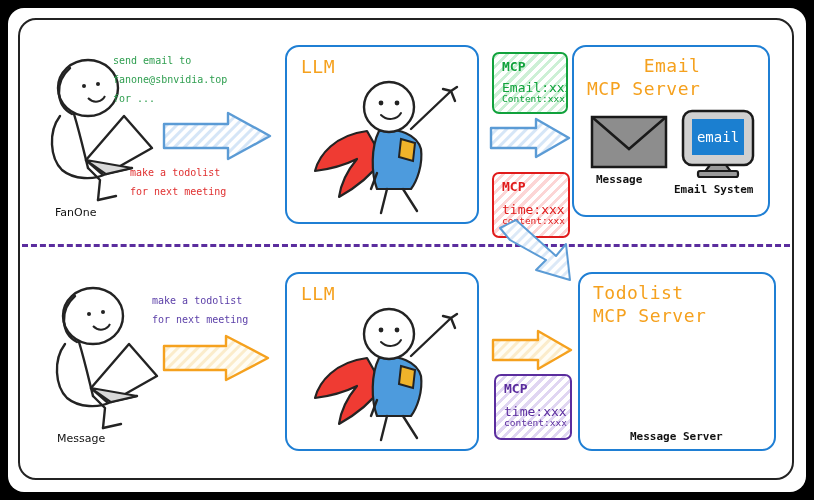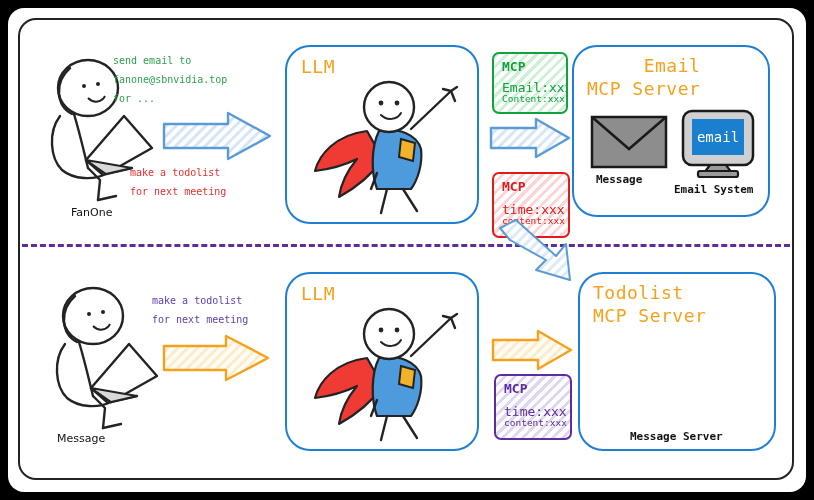--- a/index.html
+++ b/index.html
@@ -17,21 +17,21 @@
                border:2.5px solid #232323;border-radius:18px;background:#fff;}
 
   
   .divider{position:absolute;left:22px;top:244px;width:768px;height:0;
            border-top:3px dashed #5B2D9E;}
 
   
   .abs{position:absolute;}
 
   
-  .card-blue{border:2.5px solid #1f7fd4;border-radius:25px;background:#fff;}
+  .card-blue{border:2.5px solid #1f7fd4;border-radius:14px;background:#fff;}
 
   .card-title{position:absolute;color:#F5A11E;font-size:18px;letter-spacing:.5px;
               line-height:23px;white-space:pre;}
 
   
   .mcp{border-radius:7px;position:absolute;overflow:hidden;}
   .mcp .lbl{position:absolute;left:8px;top:5px;font-size:13px;font-weight:bold;}
   .mcp .l1{position:absolute;left:8px;top:26px;font-size:13px;white-space:pre;}
   .mcp .l2{position:absolute;left:8px;top:39px;font-size:9.5px;white-space:pre;}
 
@@ -80,21 +80,21 @@
         <path d="M66 126 L92 120"></path>
         <path d="M84 68 L112 100 L66 126 L46 112 Z"></path>
         <path d="M46 112 L62 126"></path>
       </g>
       <circle cx="44" cy="38" r="2" fill="#232323"></circle>
       <circle cx="58" cy="36" r="2" fill="#232323"></circle>
       <path d="M48 50 C54 56 62 54 65 48" fill="none" stroke="#232323" stroke-width="2"></path>
       <path d="M46 112 L92 120 L66 126 Z" fill="#d9d9d9" stroke="#232323" stroke-width="2"></path>
     </svg>
   </div>
-  <div class="person-label" style="left:55px;top:206px;margin-left:16px;">FanOne</div>
+  <div class="person-label" style="left:55px;top:206px;">FanOne</div>
 
   <div class="prompt p-green" style="left:113px;top:51px;">send email to
 fanone@sbnvidia.top
 for ...</div>
 
   <div class="abs" style="left:160px;top:110px;">
     <svg width="115" height="52" viewBox="0 0 115 52">
       <defs>
         <pattern id="hbl1" width="7" height="7" patternTransform="rotate(45)" patternUnits="userSpaceOnUse">
           <rect width="7" height="7" fill="#ffffff"></rect>

